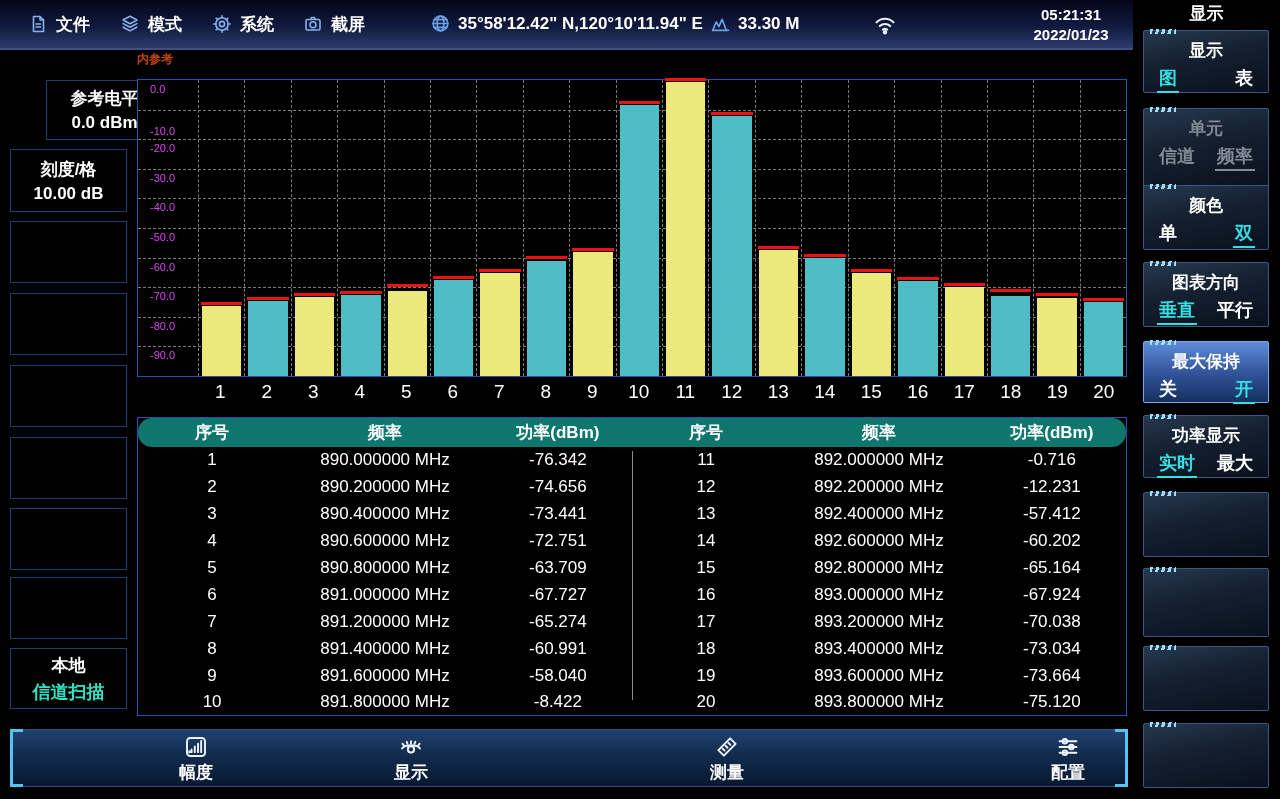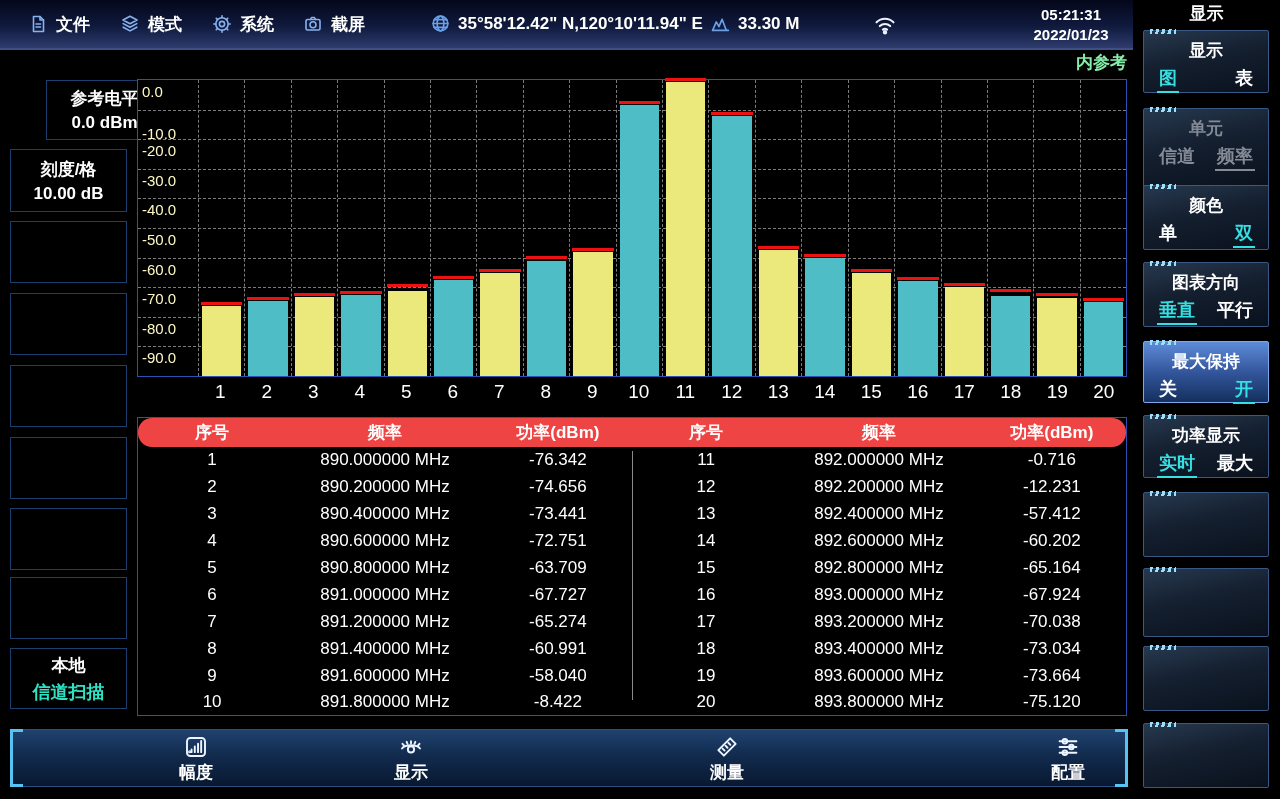--- a/index.html
+++ b/index.html
@@ -40,37 +40,37 @@
   .rp-btn.disabled .opt.active{color:#848b96;border-color:#848b96;}
 
   
   .lp-box{position:absolute;left:10px;width:117px;background:#000;border:1px solid #1c3f6e;
     display:flex;flex-direction:column;justify-content:center;gap:3px;text-align:center;}
   .lp-box .t{font-size:17px;font-weight:bold;}
   .lp-box .v{font-size:17px;font-weight:bold;}
   .lp-box .v.accent{color:#2fe2c4;font-size:18px;}
 
   
-  #chart-title{position:absolute;left:137px;top:51px;width:990px;height:24px;text-align:right;
-    color:#86efac;font-size:17px;font-weight:bold;}
+  #chart-title{position:absolute;left:137px;top:51px;width:990px;height:24px;text-align:left;
+    color:#c2410c;font-size:12px;font-weight:bold;}
   #chart{position:absolute;left:137px;top:79px;width:990px;height:298px;background:#000;
     border:1px solid #2a52b0;}
   .hgrid{position:absolute;left:0;right:0;height:0;border-top:1px dashed #7c7c7c;}
-  .ylab{position:absolute;left:4px;font-size:15px;color:#fef9c3;}
+  .ylab{position:absolute;left:12px;font-size:11px;color:#d946ef;}
   #chart-cols{position:absolute;left:60px;right:0;top:0;bottom:0;display:flex;}
   .chart-col{flex:1;position:relative;border-left:1px dashed #7c7c7c;}
   .bar{position:absolute;left:3px;right:3px;bottom:0;}
   .cap{position:absolute;left:2px;right:2px;height:3px;background:#ee1111;}
   #xlabels{position:absolute;left:197px;top:381px;width:930px;height:26px;display:flex;}
   .xlab{flex:1;text-align:center;font-size:19px;color:#fff;}
 
   
   #dtable{position:absolute;left:137px;top:417px;width:990px;height:299px;background:#000;
     border:1px solid #2a52b0;}
-  #dtable .thead{display:flex;height:29px;align-items:center;background:#ef4444;
+  #dtable .thead{display:flex;height:29px;align-items:center;background:#0f766e;
     font-size:17px;font-weight:600;border-radius:14px;}
   .trow{display:flex;height:26.9px;align-items:center;font-size:17px;}
   .tc{text-align:center;}
   .c0,.c3{width:15%;}
   .c1,.c4{width:20%;}
   .c2,.c5{width:15%;}
   #tdivider{position:absolute;left:50%;top:33px;bottom:15px;width:1px;background:#8a8a8a;}
 
   
   #bottombar{position:absolute;left:10px;top:729px;width:1118px;height:58px;

